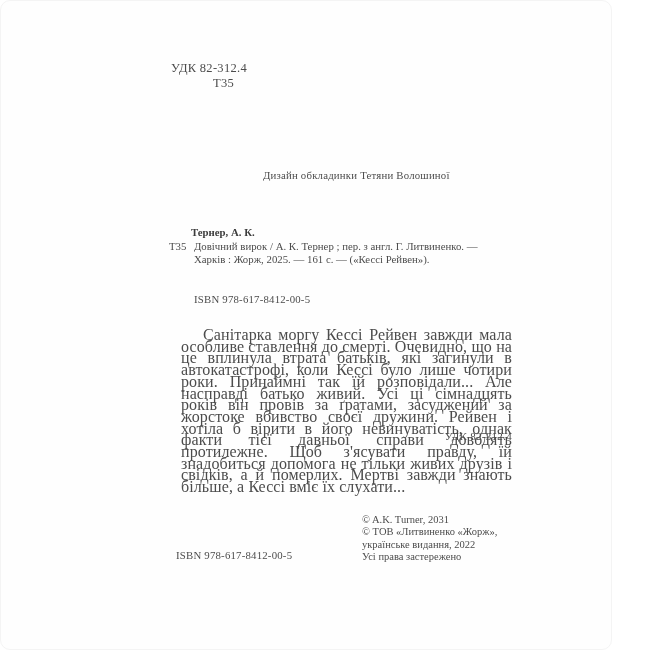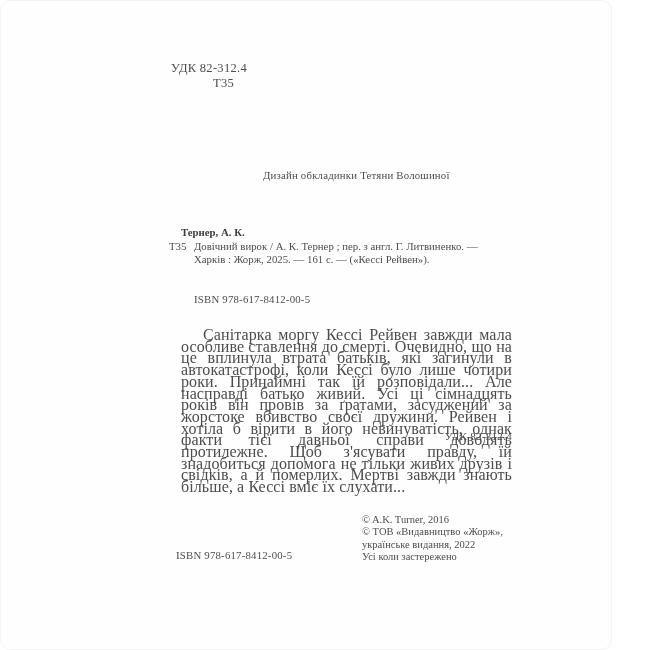--- a/index.html
+++ b/index.html
@@ -42,21 +42,21 @@
     position: absolute;
     left: 168px;
     top: 225px;
     width: 340px;
     font-size: 10.8px;
     line-height: 12.8px;
   }
   .catalog-card .card-heading {
     font-weight: bold;
     color: #3c3c3c;
-    margin-left: 12px;
+    margin-left: 22px;
     margin-bottom: 1px;
   }
   .catalog-card .card-row {
     display: flex;
     align-items: flex-start;
   }
   .catalog-card .card-code {
     width: 25px;
     flex: 0 0 25px;
   }
@@ -125,21 +125,21 @@
     </div>
   </div>
 
   <div class="isbn-mid">ISBN 978-617-8412-00-5</div>
 
   <div class="annotation">Санітарка моргу Кессі Рейвен завжди мала особливе ставлення до смерті. Очевидно, що на це вплинула втрата батьків, які загинули в автокатастрофі, коли Кессі було лише чотири роки. Принаймні так їй розповідали... Але насправді батько живий. Усі ці сімнадцять років він провів за ґратами, засуджений за жорстоке вбивство своєї дружини. Рейвен і хотіла б вірити в його невинуватість, однак факти тієї давньої справи доводять протилежне. Щоб з'ясувати правду, їй знадобиться допомога не тільки живих друзів і свідків, а й померлих. Мертві завжди знають більше, а Кессі вміє їх слухати...</div>
 
   <div class="udc-bottom">УДК 82-312.4</div>
 
   <div class="copyright-block">
-    <div>© A.K. Turner, 2016</div>
-    <div>© ТОВ «Видавництво «Жорж»,</div>
+    <div>© A.K. Turner, 2031</div>
+    <div>© ТОВ «Литвиненко «Жорж»,</div>
     <div>українське видання, 2022</div>
-    <div>Усі коли застережено</div>
+    <div>Усі права застережено</div>
   </div>
 
   <div class="isbn-bottom">ISBN 978-617-8412-00-5</div>
 
 </div>
 
 </body></html>

